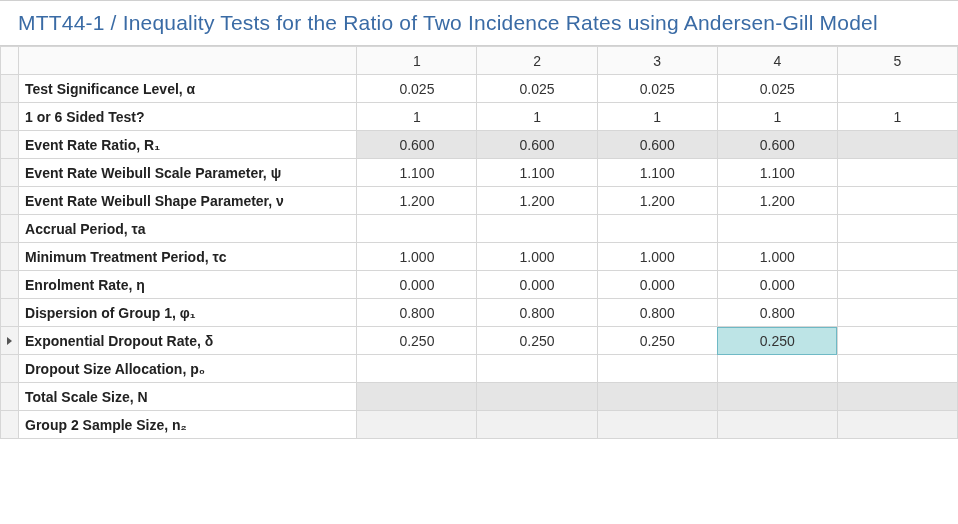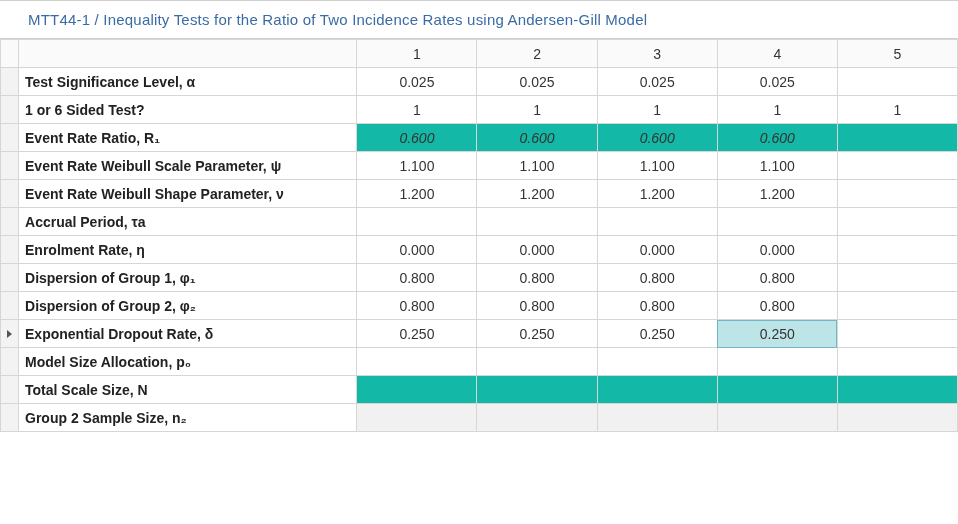--- a/index.html
+++ b/index.html
@@ -9,24 +9,24 @@
     font-size: 14px;
     background: #fff;
     color: #333;
     width: 958px;
   }
   .container {
     width: 958px;
     border-top: 1px solid #d0d0d0;
   }
   .title {
-    font-size: 15px;
+    font-size: 21px;
     font-weight: 300;
     color: #3a6ba5;
-    padding: 10px 12px 10px 28px;
+    padding: 10px 12px 10px 18px;
     border-bottom: 1px solid #d0d0d0;
     letter-spacing: 0.2px;
   }
   table {
     border-collapse: collapse;
     width: 100%;
     table-layout: fixed;
   }
   th, td {
     border: 1px solid #d6d6d6;
@@ -56,21 +56,21 @@
     color: #222;
     background: #fff;
     white-space: nowrap;
     overflow: hidden;
   }
   td.cell {
     text-align: center;
     background: #fff;
     color: #333;
   }
-  td.cell.yellow { background: #14b8a6; font-style: italic; }
+  td.cell.yellow { background: #e5e5e5; }
   td.cell.gray   { background: #f1f1f1; }
   td.cell.active {
     background: #bde4e6;
     outline: 1px solid #6fb9c5;
     outline-offset: -1px;
   }
   col.handle { width: 18px; }
   col.label  { width: 338px; }
   col.data   { width: 120px; }
   .tri {
@@ -157,57 +157,57 @@
           <td class="row-handle"></td>
           <td class="row-label">Accrual Period, τa</td>
           <td class="cell"></td>
           <td class="cell"></td>
           <td class="cell"></td>
           <td class="cell"></td>
           <td class="cell"></td>
         </tr>
         <tr>
           <td class="row-handle"></td>
+          <td class="row-label">Minimum Treatment Period, τc</td>
+          <td class="cell">1.000</td>
+          <td class="cell">1.000</td>
+          <td class="cell">1.000</td>
+          <td class="cell">1.000</td>
+          <td class="cell"></td>
+        </tr>
+        <tr>
+          <td class="row-handle"></td>
           <td class="row-label">Enrolment Rate, η</td>
           <td class="cell">0.000</td>
           <td class="cell">0.000</td>
           <td class="cell">0.000</td>
           <td class="cell">0.000</td>
           <td class="cell"></td>
         </tr>
         <tr>
           <td class="row-handle"></td>
           <td class="row-label">Dispersion of Group 1, φ₁</td>
-          <td class="cell">0.800</td>
-          <td class="cell">0.800</td>
-          <td class="cell">0.800</td>
-          <td class="cell">0.800</td>
-          <td class="cell"></td>
-        </tr>
-        <tr>
-          <td class="row-handle"></td>
-          <td class="row-label">Dispersion of Group 2, φ₂</td>
           <td class="cell">0.800</td>
           <td class="cell">0.800</td>
           <td class="cell">0.800</td>
           <td class="cell">0.800</td>
           <td class="cell"></td>
         </tr>
         <tr>
           <td class="row-handle"><span class="tri"></span></td>
           <td class="row-label">Exponential Dropout Rate, δ</td>
           <td class="cell">0.250</td>
           <td class="cell">0.250</td>
           <td class="cell">0.250</td>
           <td class="cell active">0.250</td>
           <td class="cell"></td>
         </tr>
         <tr>
           <td class="row-handle"></td>
-          <td class="row-label">Model Size Allocation, p₀</td>
+          <td class="row-label">Dropout Size Allocation, p₀</td>
           <td class="cell"></td>
           <td class="cell"></td>
           <td class="cell"></td>
           <td class="cell"></td>
           <td class="cell"></td>
         </tr>
         <tr>
           <td class="row-handle"></td>
           <td class="row-label">Total Scale Size, N</td>
           <td class="cell yellow"></td>

